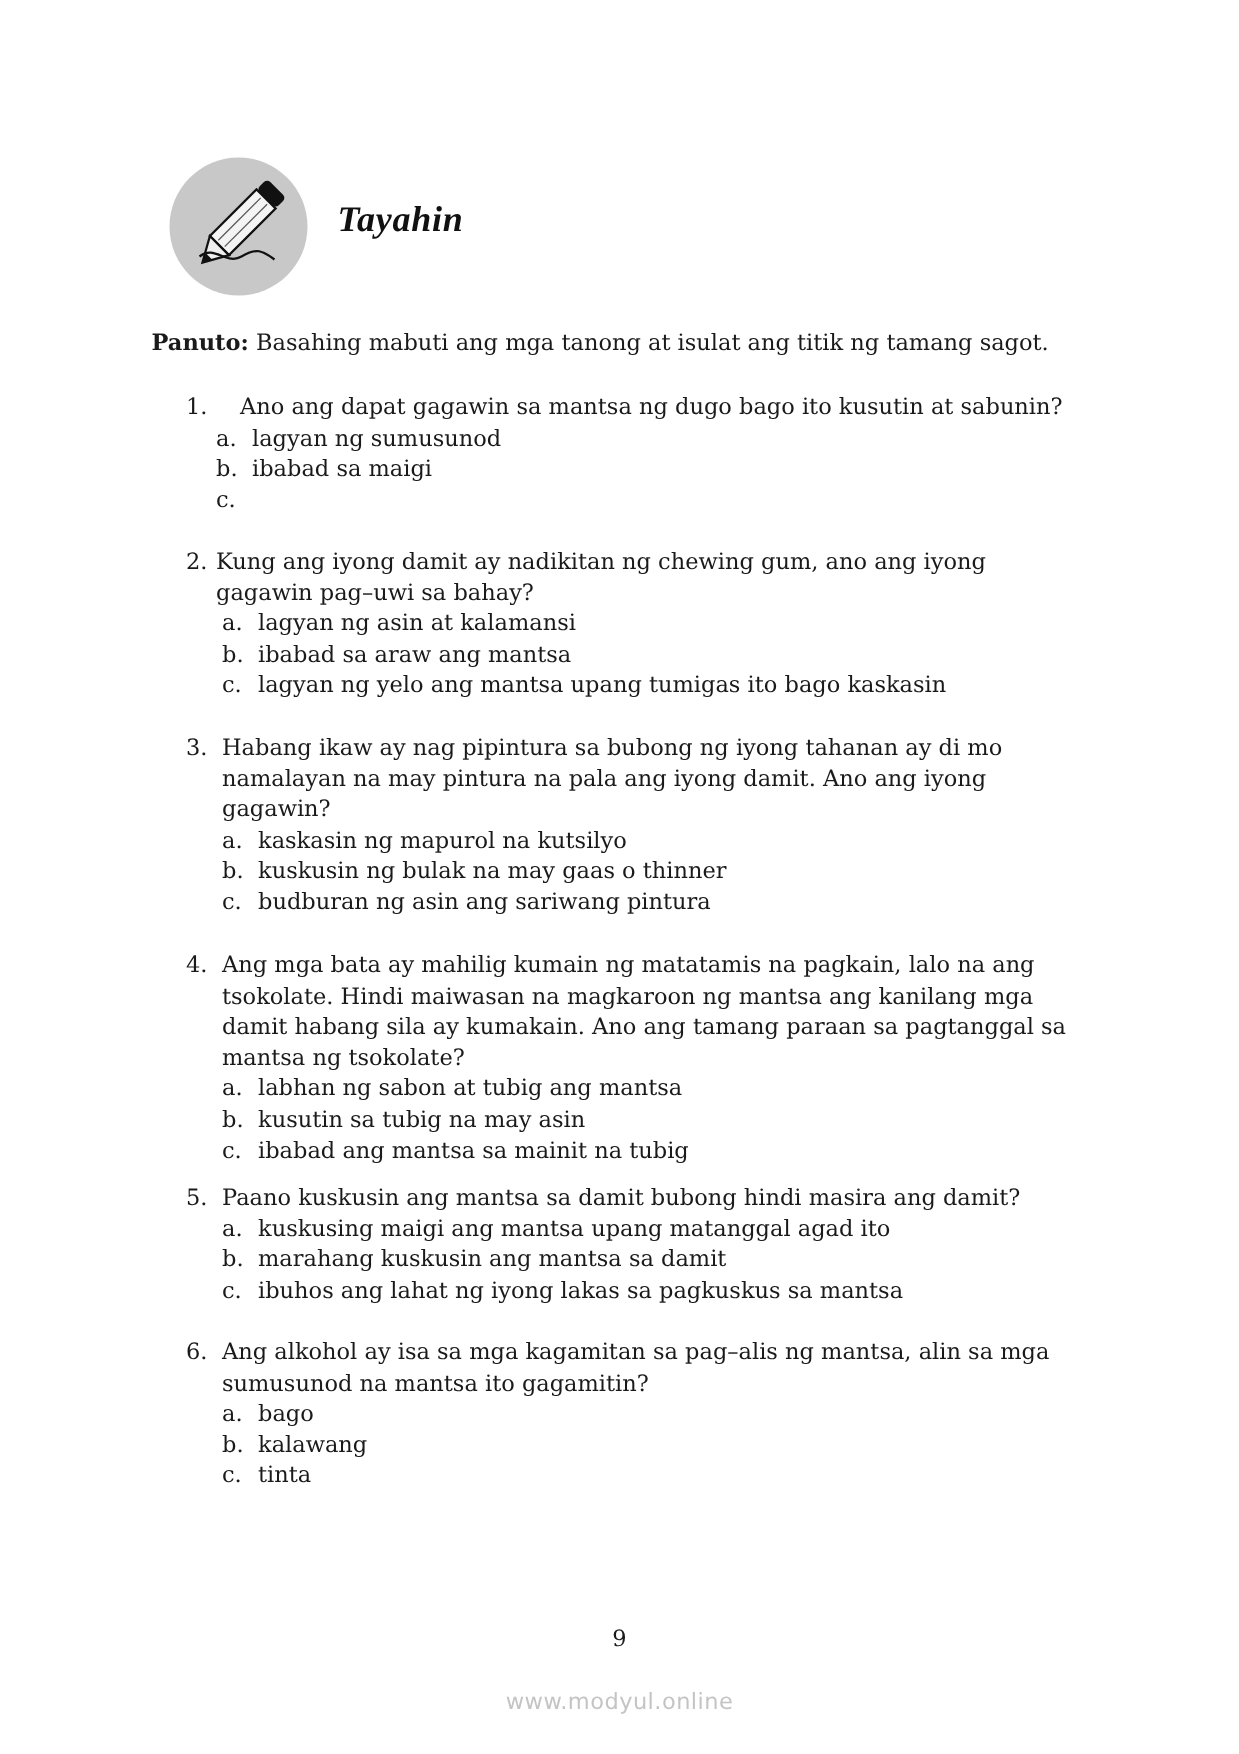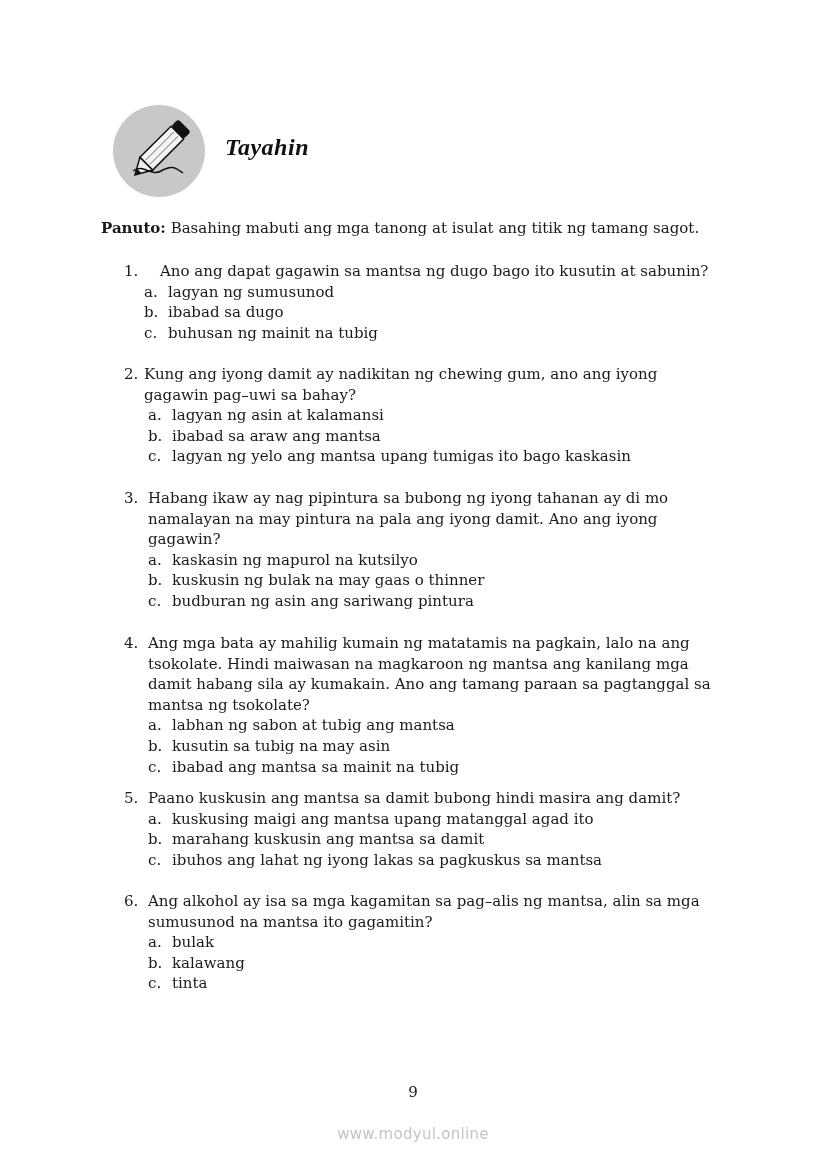--- a/index.html
+++ b/index.html
@@ -47,25 +47,24 @@
 <div class="questions">
   <div class="q" style="left:124px; top:261px;">
     <span class="num">1.</span>
     <div class="stem" style="margin-left:36px;">Ano ang dapat gagawin sa mantsa ng dugo bago ito kusutin at sabunin?</div>
     <div class="opt" style="margin-left:20px;">
         <span class="letter">a.</span>
         <span class="text">lagyan ng sumusunod</span>
       </div>
     <div class="opt" style="margin-left:20px;">
         <span class="letter">b.</span>
-        <span class="text">ibabad sa dugo</span>
+        <span class="text">ibabad sa maigi</span>
       </div>
     <div class="opt" style="margin-left:20px;">
         <span class="letter">c.</span>
-        <span class="text">buhusan ng mainit na tubig</span>
       </div>
   </div>
 
   <div class="q" style="left:124px; top:364px;">
     <span class="num">2.</span>
     <div class="stem" style="margin-left:20px; width:580px;">Kung ang iyong damit ay nadikitan ng chewing gum, ano ang iyong gagawin pag–uwi sa bahay?</div>
     <div class="opt">
         <span class="letter">a.</span>
         <span class="text">lagyan ng asin at kalamansi</span>
       </div>
@@ -128,21 +127,21 @@
         <span class="letter">c.</span>
         <span class="text">ibuhos ang lahat ng iyong lakas sa pagkuskus sa mantsa</span>
       </div>
   </div>
 
   <div class="q" style="left:124px; top:891px;">
     <span class="num">6.</span>
     <div class="stem" style="width:560px;">Ang alkohol ay isa sa mga kagamitan sa pag–alis ng mantsa, alin sa mga sumusunod na mantsa ito gagamitin?</div>
     <div class="opt">
         <span class="letter">a.</span>
-        <span class="text">bulak</span>
+        <span class="text">bago</span>
       </div>
     <div class="opt">
         <span class="letter">b.</span>
         <span class="text">kalawang</span>
       </div>
     <div class="opt">
         <span class="letter">c.</span>
         <span class="text">tinta</span>
       </div>
   </div>

